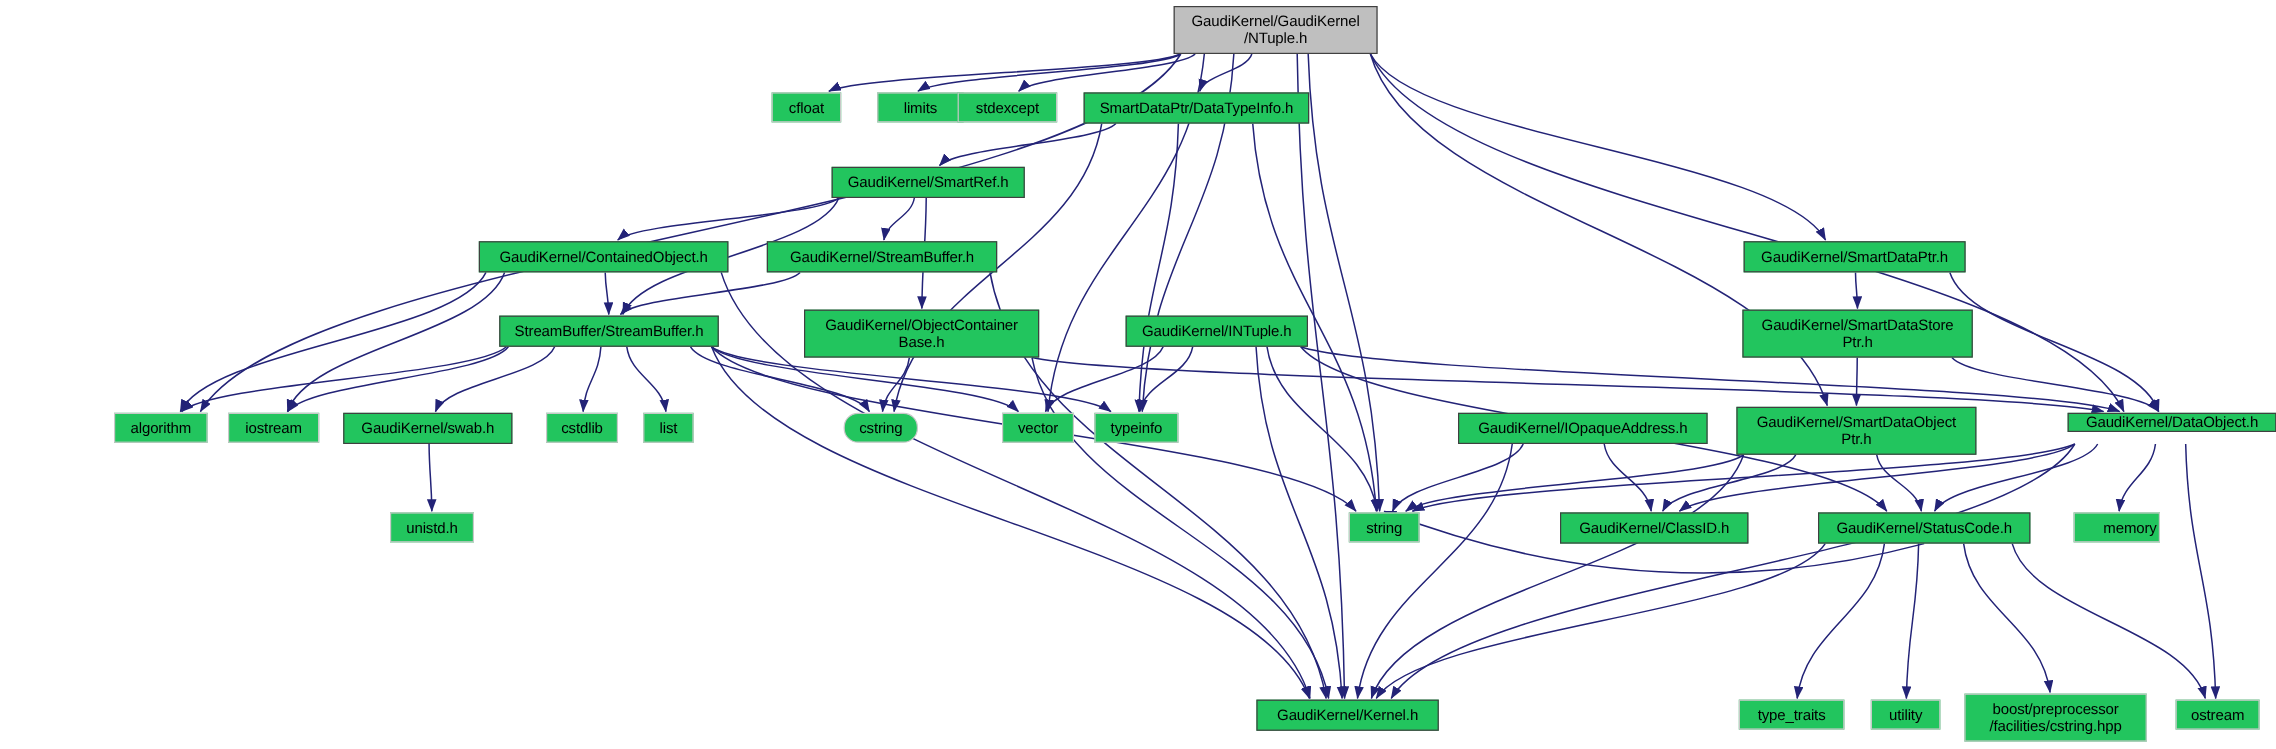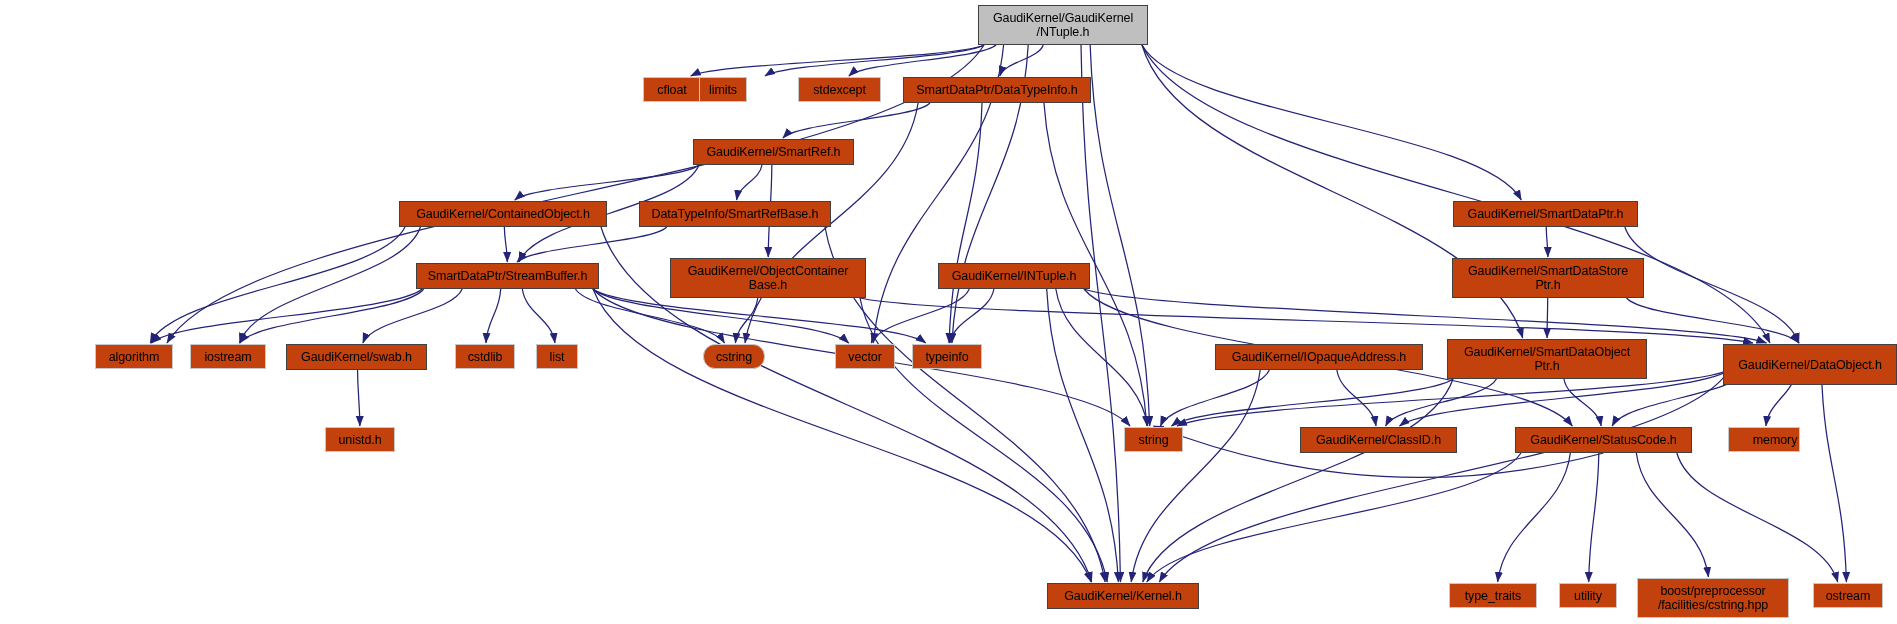--- a/index.html
+++ b/index.html
@@ -1,20 +1,20 @@
 <!DOCTYPE html>
 <html><head>
 <meta charset="utf-8">
 <style>
   html,body{margin:0;padding:0;background:#ffffff;}
   #graph-root{position:relative;width:1897px;height:624px;overflow:hidden;
     font-family:"Liberation Sans","DejaVu Sans",sans-serif;background:#ffffff;}
   svg#edges{position:absolute;left:0;top:0;width:1897px;height:624px;}
   .node{position:absolute;box-sizing:border-box;display:flex;align-items:center;
-    justify-content:center;text-align:center;background:#c2410c;
+    justify-content:center;text-align:center;background:#22c55e;
     font-size:12.5px;color:#000000;line-height:1.12;letter-spacing:-0.1px;}
   .node.std{border:1px solid #c8c8c8;}
   .node.gk{border:1.6px solid #404040;}
   .node.root{border:1.6px solid #404040;background:#bfbfbf;}
   .node span{display:block;padding:0 4px;white-space:pre-line;}
 </style>
 </head>
 <body>
 
 <div id="graph-root">
@@ -97,43 +97,43 @@
       </g>
   </svg>
   <div id="node-layer">
       <div class="node root" style="left: 978px; top: 5px; width: 170px; height: 40px;">
         <span>GaudiKernel/GaudiKernel
 /NTuple.h</span>
       </div>
       <div class="node std" style="left: 643px; top: 77px; width: 58px; height: 25px;">
         <span>cfloat</span>
       </div>
-      <div class="node std" style="left: 699px; top: 77px; width: 48px; height: 25px;">
+      <div class="node std" style="left: 731px; top: 77px; width: 72px; height: 25px;">
         <span>limits</span>
       </div>
       <div class="node std" style="left: 798px; top: 77px; width: 83px; height: 25px;">
         <span>stdexcept</span>
       </div>
       <div class="node gk" style="left: 903px; top: 77px; width: 188px; height: 26px;">
         <span>SmartDataPtr/DataTypeInfo.h</span>
       </div>
       <div class="node gk" style="left: 693px; top: 139px; width: 161px; height: 26px;">
         <span>GaudiKernel/SmartRef.h</span>
       </div>
       <div class="node gk" style="left: 399px; top: 201px; width: 208px; height: 26px;">
         <span>GaudiKernel/ContainedObject.h</span>
       </div>
       <div class="node gk" style="left: 639px; top: 201px; width: 192px; height: 26px;">
-        <span>DataTypeInfo/SmartRefBase.h</span>
+        <span>GaudiKernel/StreamBuffer.h</span>
       </div>
       <div class="node gk" style="left: 1453px; top: 201px; width: 185px; height: 26px;">
         <span>GaudiKernel/SmartDataPtr.h</span>
       </div>
       <div class="node gk" style="left: 416px; top: 263px; width: 183px; height: 26px;">
-        <span>SmartDataPtr/StreamBuffer.h</span>
+        <span>StreamBuffer/StreamBuffer.h</span>
       </div>
       <div class="node gk" style="left: 670px; top: 258px; width: 196px; height: 40px;">
         <span>GaudiKernel/ObjectContainer
 Base.h</span>
       </div>
       <div class="node gk" style="left: 938px; top: 263px; width: 152px; height: 26px;">
         <span>GaudiKernel/INTuple.h</span>
       </div>
       <div class="node gk" style="left: 1452px; top: 258px; width: 192px; height: 40px;">
         <span>GaudiKernel/SmartDataStore
@@ -163,21 +163,21 @@
       <div class="node std" style="left: 912px; top: 344px; width: 70px; height: 25px;">
         <span>typeinfo</span>
       </div>
       <div class="node gk" style="left: 1215px; top: 344px; width: 208px; height: 26px;">
         <span>GaudiKernel/IOpaqueAddress.h</span>
       </div>
       <div class="node gk" style="left: 1447px; top: 339px; width: 200px; height: 40px;">
         <span>GaudiKernel/SmartDataObject
 Ptr.h</span>
       </div>
-      <div class="node gk" style="left: 1723px; top: 344px; width: 174px; height: 41px;">
+      <div class="node gk" style="left: 1723px; top: 344px; width: 174px; height: 16px;">
         <span>GaudiKernel/DataObject.h</span>
       </div>
       <div class="node std" style="left: 325px; top: 427px; width: 70px; height: 25px;">
         <span>unistd.h</span>
       </div>
       <div class="node std" style="left: 1124px; top: 427px; width: 59px; height: 25px;">
         <span>string</span>
       </div>
       <div class="node gk" style="left: 1300px; top: 427px; width: 157px; height: 26px;">
         <span>GaudiKernel/ClassID.h</span>

